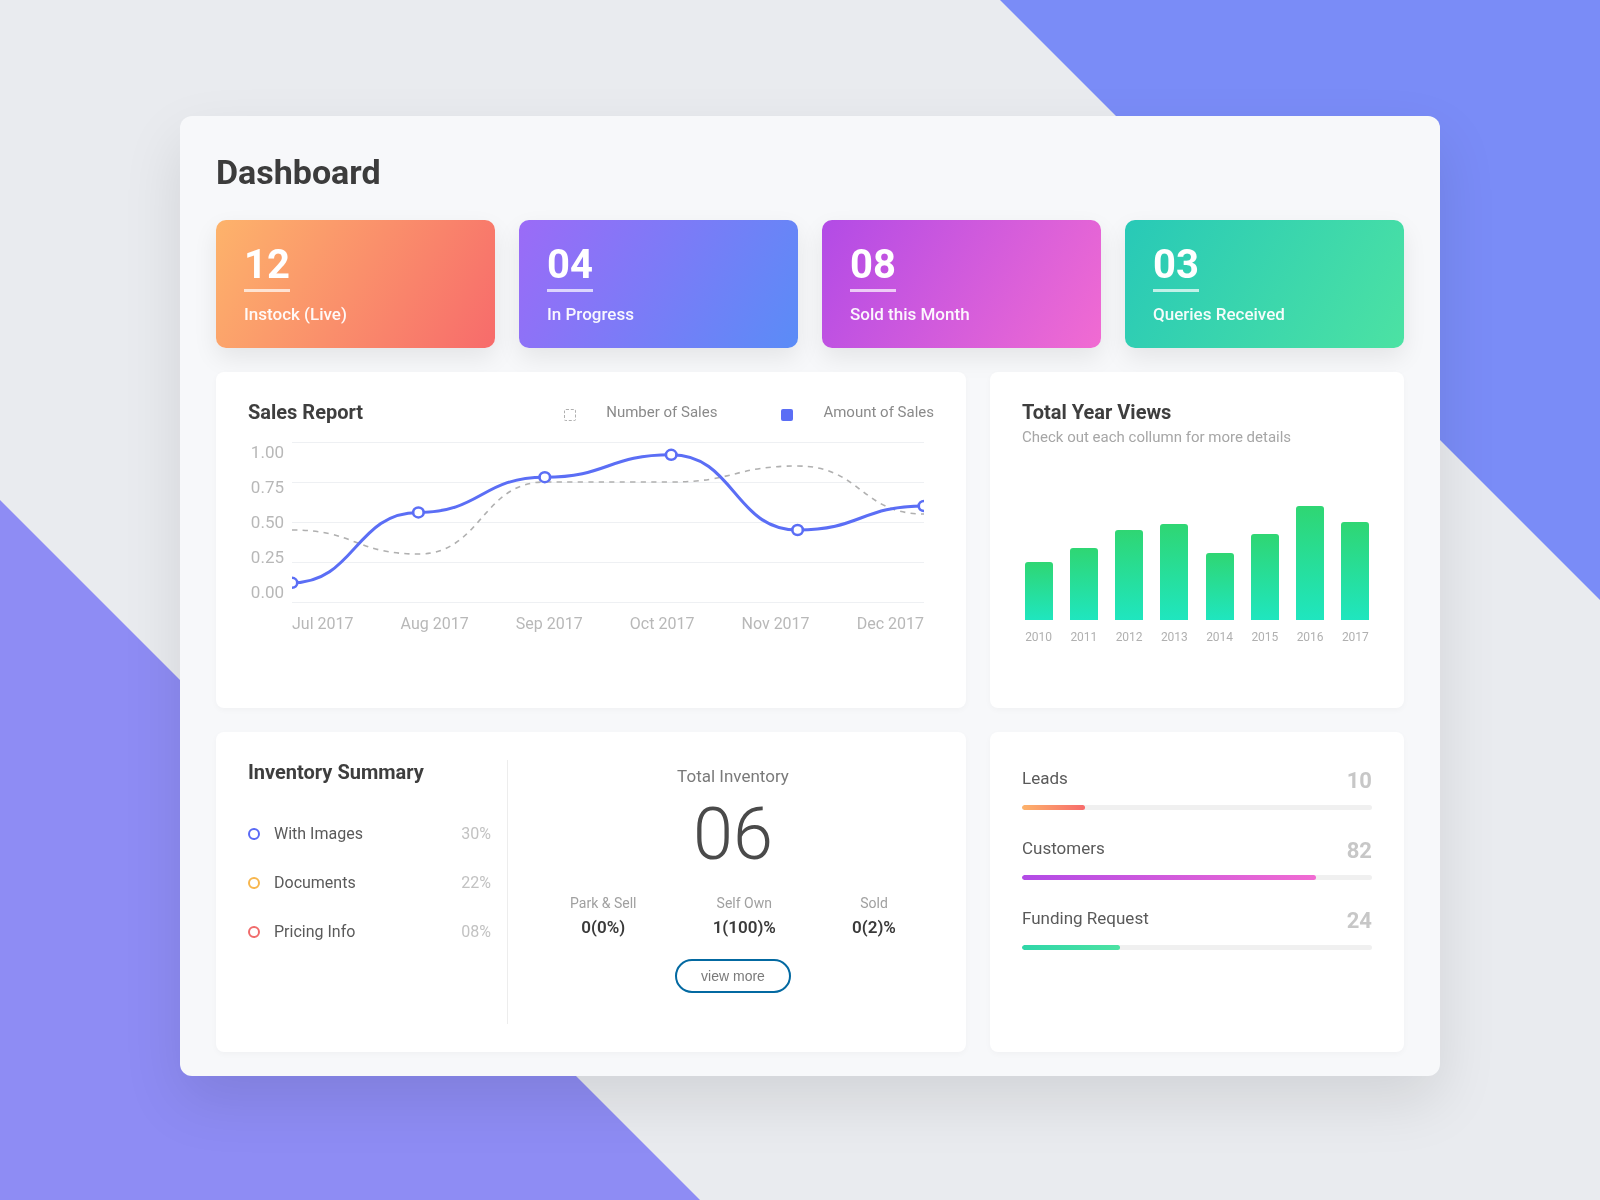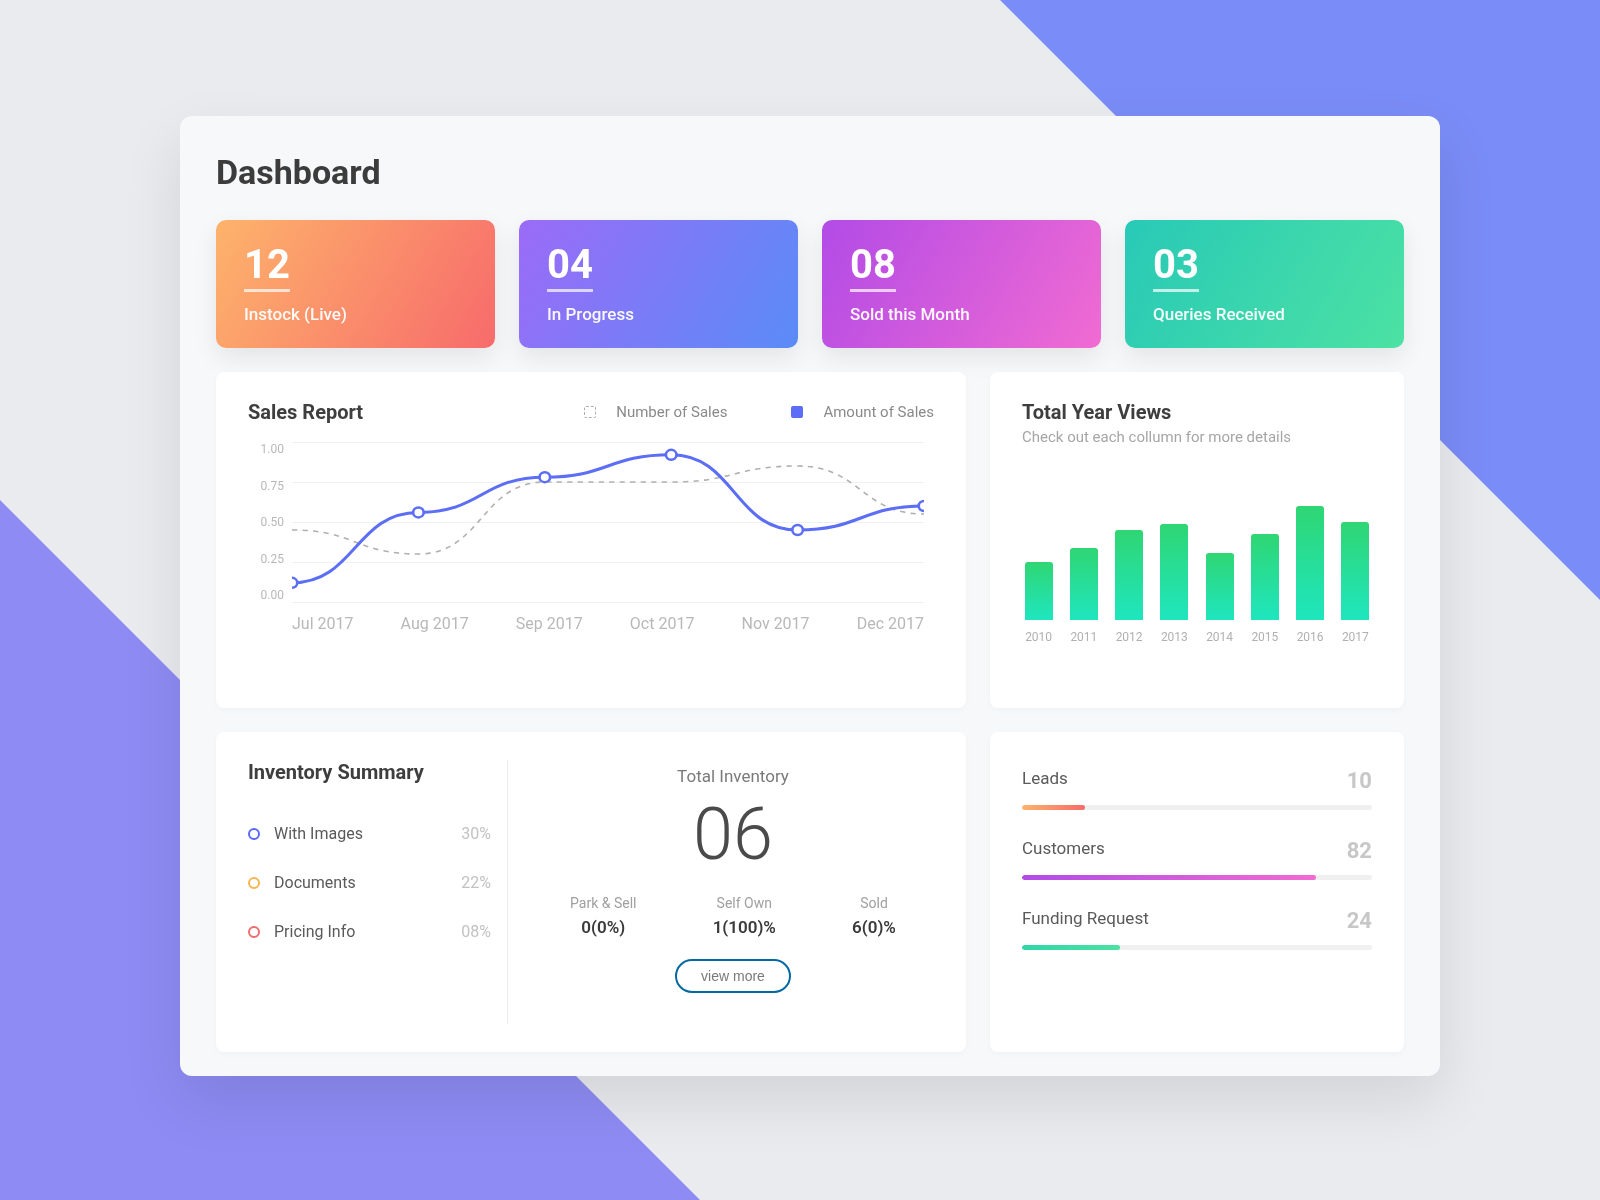--- a/index.html
+++ b/index.html
@@ -44,25 +44,25 @@
 .g3 { background: linear-gradient(120deg,#b24be6,#f16bd2);}
 .g4 { background: linear-gradient(120deg,#28c9b7,#4ce2a3);}
 .row2 { display:flex; gap:24px; margin-top:24px;}
 .card { background:#fff; border-radius:8px; padding:28px 32px; box-shadow:0 2px 6px rgba(0,0,0,.03);}
 .sales { flex: 0 0 750px; height: 336px;}
 .views { flex: 1; height: 336px;}
 .card-title { font-size: 20px; font-weight: 700; color:#3e3e3e;}
 .card-sub { font-size: 15px; color:#a6a6a6; margin-top:4px;}
 .sales-head { display:flex; justify-content:space-between; align-items:center;}
 .legend { display:flex; gap:24px; font-size:15px; color:#8a8a8a;}
-.legend span { display:flex; align-items:center; gap:0;margin-left:20px;}
+.legend span { display:flex; align-items:flex-end; gap:10px;margin-left:20px;}
 .lg-box { width:12px; height:12px; border-radius:2px;}
 .lg-dash { width:12px; height:12px; border:1.5px dashed #b0b0b0; border-radius:2px;}
 .sales-chart { margin-top:18px; position:relative; height:210px; padding-left:40px;}
-.y-ticks { position:absolute; left:0; top:0; height:160px; width:36px; display:flex; flex-direction:column; justify-content:space-between; font-size:12px; color:#b8b8b8; text-align:right;}
+.y-ticks { position:absolute; left:0; top:0; height:160px; width:36px; display:flex; flex-direction:column; justify-content:space-between; font-size:17px; color:#b8b8b8; text-align:right;}
 .grid { position:absolute; left:44px; right:10px; top:0; height:160px;}
 .grid .gl { position:absolute; left:0; right:0; border-top:1px solid #eef0f3;}
 .x-ticks { position:absolute; left:44px; right:10px; top:172px; display:flex; justify-content:space-between; font-size:16px; color:#b8b8b8;}
 svg.line { position:absolute; left:44px; top:0; width:calc(100% - 54px); height:160px;}
 .bar-wrap { margin-top:28px; height:170px; display:flex; align-items:flex-end; gap:12px;}
 .bar-col { flex:1; display:flex; flex-direction:column; align-items:center; gap:10px;}
 .bar { width:28px; background:linear-gradient(180deg,#2fd673,#1fe6bf); border-radius:3px 3px 0 0;}
 .bar-col .xl { font-size:12px; color:#b0b0b0;}
 .row3 { display:flex; gap:24px; margin-top:24px;}
 .inv { flex:0 0 750px; height:320px; display:flex;}
@@ -238,21 +238,21 @@
             <div class="tc">
               <div>Park &amp; Sell</div>
               <div class="v">0(0%)</div>
             </div>
             <div class="tc">
               <div>Self Own</div>
               <div class="v">1(100)%</div>
             </div>
             <div class="tc">
               <div>Sold</div>
-              <div class="v">6(0)%</div>
+              <div class="v">0(2)%</div>
             </div>
           </div>
         <button class="view-more">view more</button>
       </div>
     </div>
 
     <div class="card metrics">
       <div class="metric">
         <div class="metric-head">
             <span>Leads</span>

